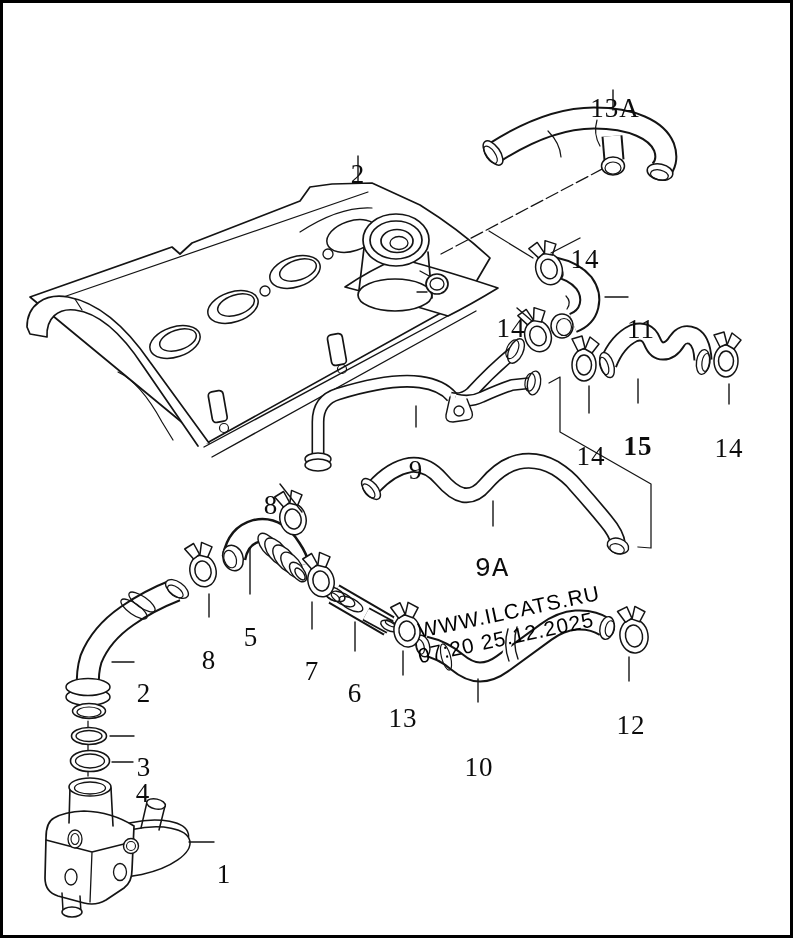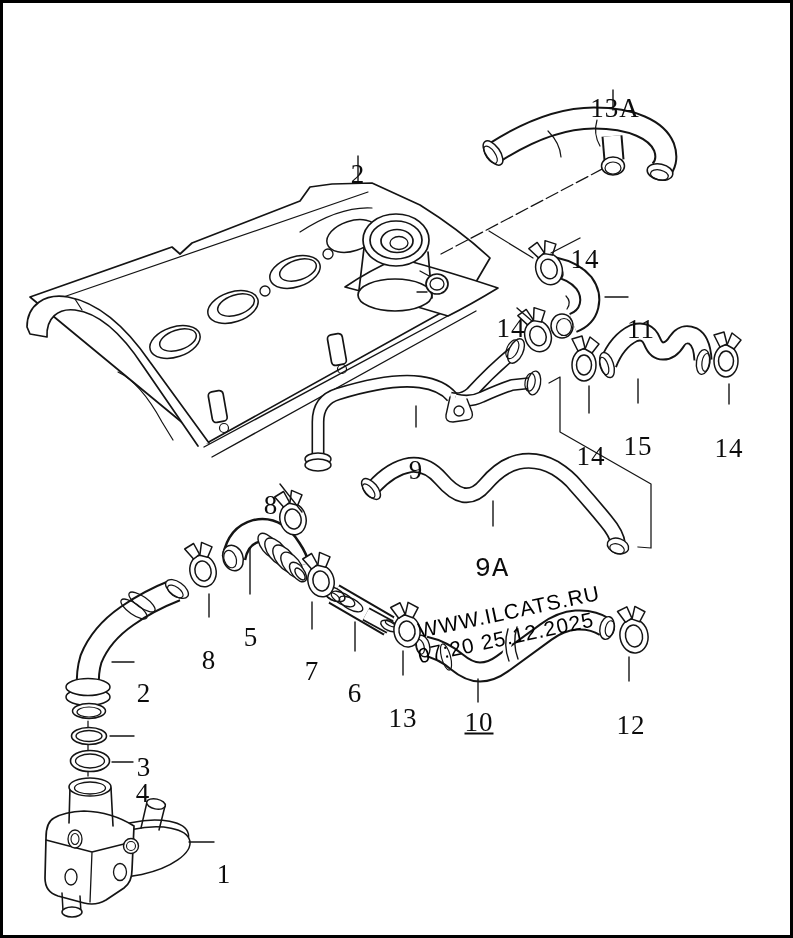--- a/index.html
+++ b/index.html
@@ -337,32 +337,32 @@
         <polyline points="214,842 189,842" fill="none"></polyline>
       </g>
   </svg>
 
   <div id="callout-layer">
       <div class="callout" style="left: 358px; top: 142px;">2</div>
       <div class="callout" style="left: 615px; top: 76px;">13A</div>
       <div class="callout" style="left: 585px; top: 227px;">14</div>
       <div class="callout" style="left: 641px; top: 297px;">11</div>
       <div class="callout" style="left: 511px; top: 296px;">14</div>
-      <div class="callout" style="left: 638px; top: 414px;">15</div>
+      <div class="callout" style="left: 638px; top: 414px; font-weight: bold;">15</div>
       <div class="callout" style="left: 729px; top: 416px;">14</div>
       <div class="callout" style="left: 591px; top: 424px;">14</div>
       <div class="callout" style="left: 416px; top: 438px;">9</div>
       <div class="callout" style="left: 271px; top: 473px;">8</div>
       <div class="callout" style="left: 492px; top: 537px; font-family: Liberation Mono, monospace;">9A</div>
       <div class="callout" style="left: 251px; top: 605px;">5</div>
       <div class="callout" style="left: 209px; top: 628px;">8</div>
       <div class="callout" style="left: 312px; top: 639px;">7</div>
       <div class="callout" style="left: 355px; top: 661px;">6</div>
       <div class="callout" style="left: 403px; top: 686px;">13</div>
-      <div class="callout" style="left: 479px; top: 690px; text-decoration: underline;">10</div>
+      <div class="callout" style="left: 479px; top: 735px;">10</div>
       <div class="callout" style="left: 631px; top: 693px;">12</div>
       <div class="callout" style="left: 144px; top: 661px;">2</div>
       <div class="callout" style="left: 144px; top: 735px;">3</div>
       <div class="callout" style="left: 143px; top: 761px;">4</div>
       <div class="callout" style="left: 224px; top: 842px;">1</div>
     </div>
 
   <div class="wm" id="wm1">WWW.ILCATS.RU</div>
   <div class="wm" id="wm2">07:20 25.12.2025</div>
 </div>

